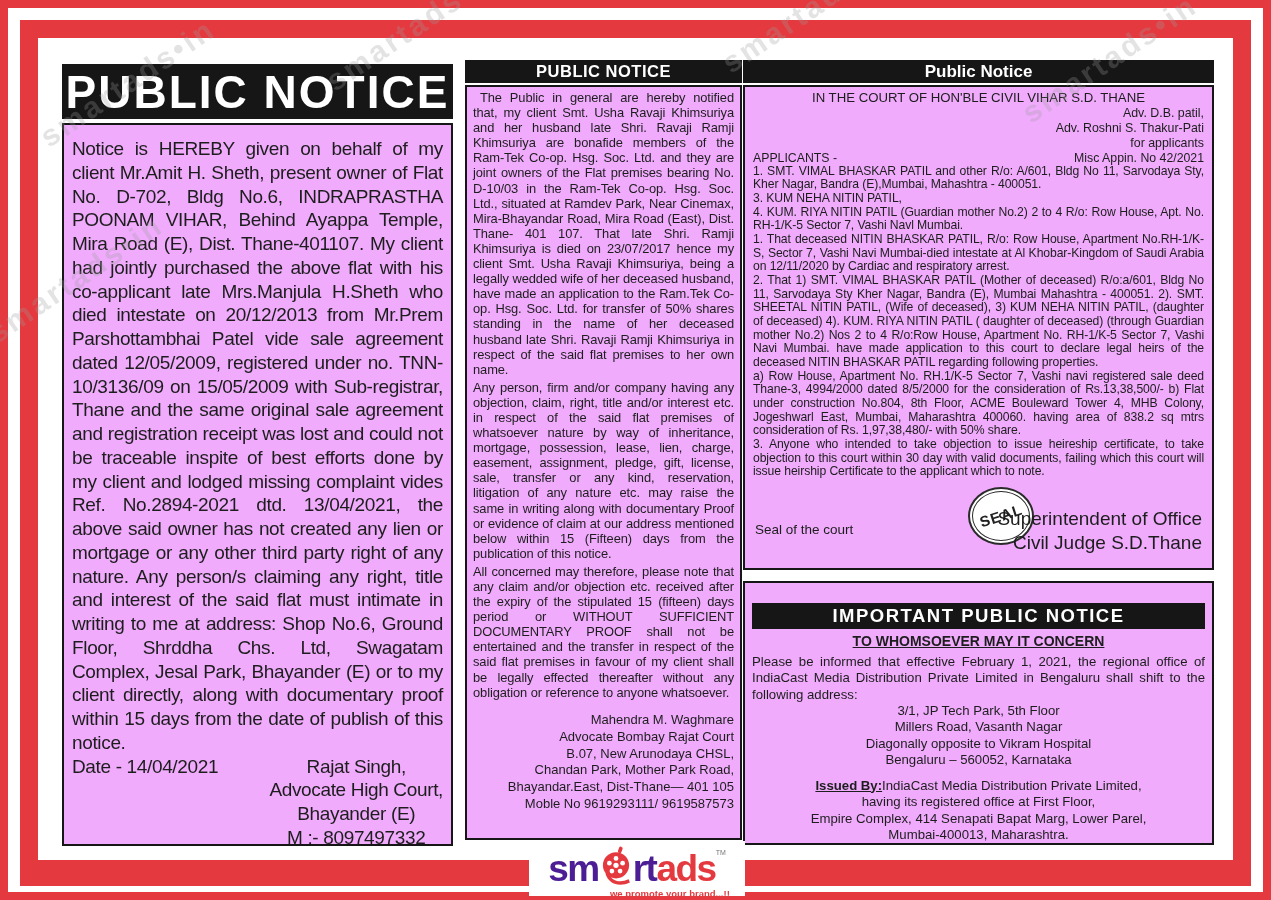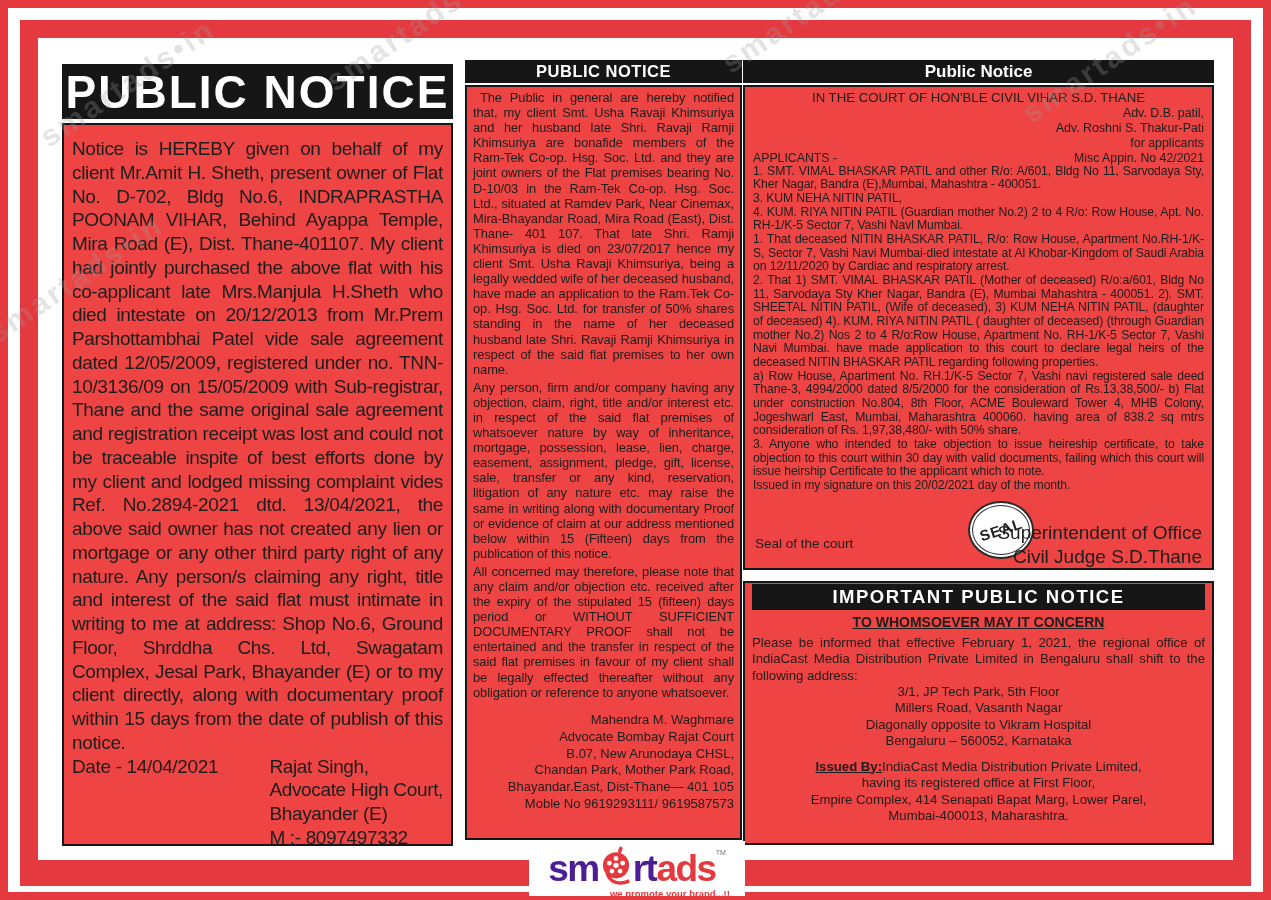--- a/index.html
+++ b/index.html
@@ -14,30 +14,30 @@
   
   .stripe-outer{position:absolute;inset:0;border:8px solid var(--red);z-index:1;}
   .frame{position:absolute;left:20px;top:20px;right:20px;bottom:14px;
     border:18px solid var(--red);border-bottom-width:26px;z-index:2;}
   
   .wm{position:absolute;z-index:24;color:#9d9d9d;opacity:.28;font-weight:bold;
     font-size:30px;letter-spacing:3px;transform:rotate(-34deg);white-space:nowrap;
     pointer-events:none;}
   
   .band{background:var(--ink);color:#fff;display:flex;align-items:center;justify-content:center;font-weight:bold;}
-  .box{border:2px solid var(--ink);box-sizing:border-box;background:#ef4444;}
+  .box{border:2px solid var(--ink);box-sizing:border-box;background:#f0abfc;}
   .j{text-align:justify;}
   p{margin:0;}
   
   .col1{position:absolute;left:62px;top:64px;width:391px;z-index:10;}
   .col1 .band{height:55px;font-size:46px;letter-spacing:2px;}
   .col1 .box{margin-top:4px;height:723px;border-width:2.5px;padding:12px 8px 0 8px;overflow:hidden;}
   .col1 .body{font-size:19px;line-height:1.25;letter-spacing:-0.35px;}
   .col1 .sig-row{display:flex;justify-content:space-between;align-items:flex-start;font-size:19px;line-height:1.25;letter-spacing:-0.35px;}
-  .col1 .sig{text-align:left;}
+  .col1 .sig{text-align:center;}
   
   .col2{position:absolute;left:465px;top:60px;width:277px;z-index:10;}
   .col2 .band{height:23px;font-size:16.5px;letter-spacing:.5px;}
   .col2 .box{margin-top:2px;height:755px;padding:3px 6px;overflow:hidden;}
   .col2 .body p{font-size:12.9px;line-height:1.17;letter-spacing:-0.1px;margin-bottom:3px;}
   .col2 .body p.first{text-indent:7px;}
   .col2 .sig{margin-top:12px;text-align:right;font-size:13px;line-height:1.3;}
   
   .col3a{position:absolute;left:743px;top:60px;width:471px;z-index:10;}
   .col3a .band{height:23px;font-size:17px;}
@@ -48,21 +48,21 @@
   .col3a .body p{font-size:12.2px;line-height:1.12;letter-spacing:-0.1px;}
   .seal-row{position:relative;height:72px;margin-top:6px;}
   .seal-caption{position:absolute;left:2px;bottom:20px;font-size:13.5px;}
   .seal{position:absolute;left:215px;top:2px;width:62px;height:54px;border:2px solid #2a2a2a;border-radius:50%;
     display:flex;align-items:center;justify-content:center;background:#fff;}
   .seal::before{content:"";position:absolute;inset:2px;border:1.5px solid #2a2a2a;border-radius:50%;}
   .seal-text{transform:rotate(-18deg);font-weight:bold;font-size:15px;letter-spacing:1px;color:#222;}
   .officer{position:absolute;right:2px;bottom:2px;text-align:right;font-size:19px;line-height:1.25;}
   
   .col3b{position:absolute;left:743px;top:581px;width:471px;z-index:10;}
-  .col3b .box{height:264px;padding:1px 7px;overflow:hidden;}
+  .col3b .box{height:264px;padding:20px 7px;overflow:hidden;}
   .col3b .band{height:26px;font-size:18.5px;letter-spacing:1.5px;}
   .imp-sub{text-align:center;font-weight:bold;text-decoration:underline;font-size:14px;margin:4px 0 5px 0;}
   .imp-intro{font-size:13.2px;line-height:1.24;}
   .imp-company{text-align:center;font-weight:bold;font-size:14.2px;margin-top:7px;}
   .imp-addr{text-align:center;font-size:13.2px;line-height:1.24;}
   .imp-issued{text-align:center;font-size:13.2px;line-height:1.26;margin-top:9px;}
   .u-bold{font-weight:bold;text-decoration:underline;}
   
   .logo-box{position:absolute;left:529px;top:841px;width:216px;height:55px;background:#fff;z-index:30;
     display:flex;align-items:center;justify-content:center;}
@@ -136,21 +136,20 @@
         <span>Misc Appin. No 42/2021</span>
       </div>
       <div class="body">
         <p class="j">1. SMT. VIMAL BHASKAR PATIL and other R/o: A/601, Bldg No 11, Sarvodaya Sty, Kher Nagar, Bandra (E),Mumbai, Mahashtra - 400051.</p>
         <p>3. KUM NEHA NITIN PATIL,</p>
         <p class="j">4. KUM. RIYA NITIN PATIL (Guardian mother No.2) 2 to 4 R/o: Row House, Apt. No. RH-1/K-5 Sector 7, Vashi Navl Mumbai.</p>
         <p class="j">1. That deceased NITIN BHASKAR PATIL, R/o: Row House, Apartment No.RH-1/K-S, Sector 7, Vashi Navi Mumbai-died intestate at Al Khobar-Kingdom of Saudi Arabia on 12/11/2020 by Cardiac and respiratory arrest.</p>
         <p class="j">2. That 1) SMT. VIMAL BHASKAR PATIL (Mother of deceased) R/o:a/601, Bldg No 11, Sarvodaya Sty Kher Nagar, Bandra (E), Mumbai Mahashtra - 400051. 2). SMT. SHEETAL NITIN PATIL, (Wife of deceased), 3) KUM NEHA NITIN PATIL, (daughter of deceased) 4). KUM. RIYA NITIN PATIL ( daughter of deceased) (through Guardian mother No.2) Nos 2 to 4 R/o:Row House, Apartment No. RH-1/K-5 Sector 7, Vashi Navi Mumbai. have made application to this court to declare legal heirs of the deceased NITIN BHASKAR PATIL regarding following properties.</p>
         <p class="j">a) Row House, Apartment No. RH.1/K-5 Sector 7, Vashi navi registered sale deed Thane-3, 4994/2000 dated 8/5/2000 for the consideration of Rs.13,38,500/- b) Flat under construction No.804, 8th Floor, ACME Bouleward Tower 4, MHB Colony, Jogeshwarl East, Mumbai, Maharashtra 400060. having area of 838.2 sq mtrs consideration of Rs. 1,97,38,480/- with 50% share.</p>
         <p class="j">3. Anyone who intended to take objection to issue heireship certificate, to take objection to this court within 30 day with valid documents, failing which this court will issue heirship Certificate to the applicant which to note.</p>
-        <p>Issued in my signature on this 20/02/2021 day of the month.</p>
       </div>
       <div class="seal-row">
         <span class="seal-caption">Seal of the court</span>
         <div class="seal">
           <span class="seal-text">SEAL</span>
         </div>
         <div class="officer">
           <span>Superintendent of Office</span><br>
           <span>Civil Judge S.D.Thane</span>
         </div>

